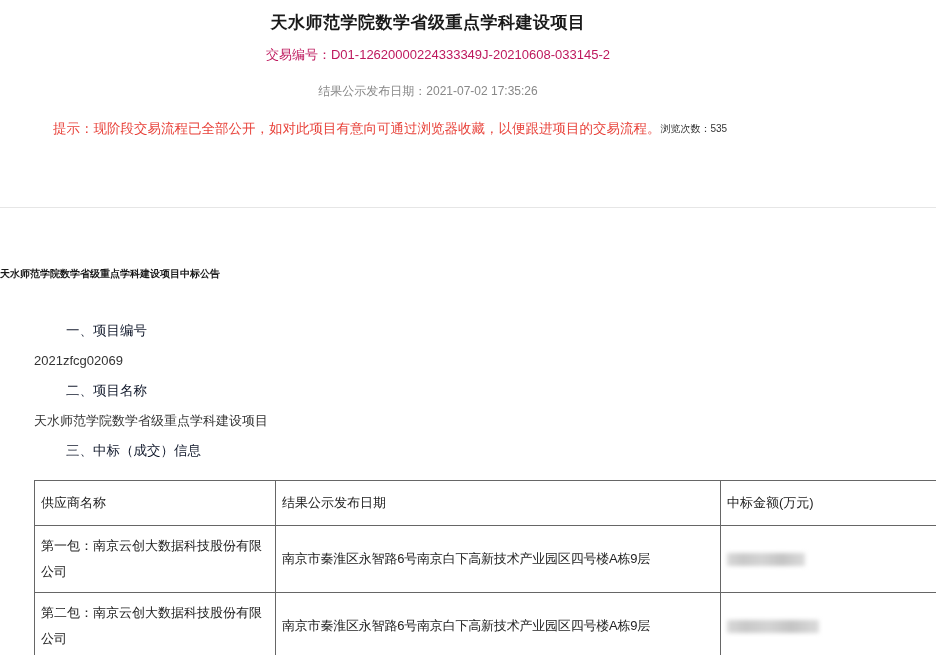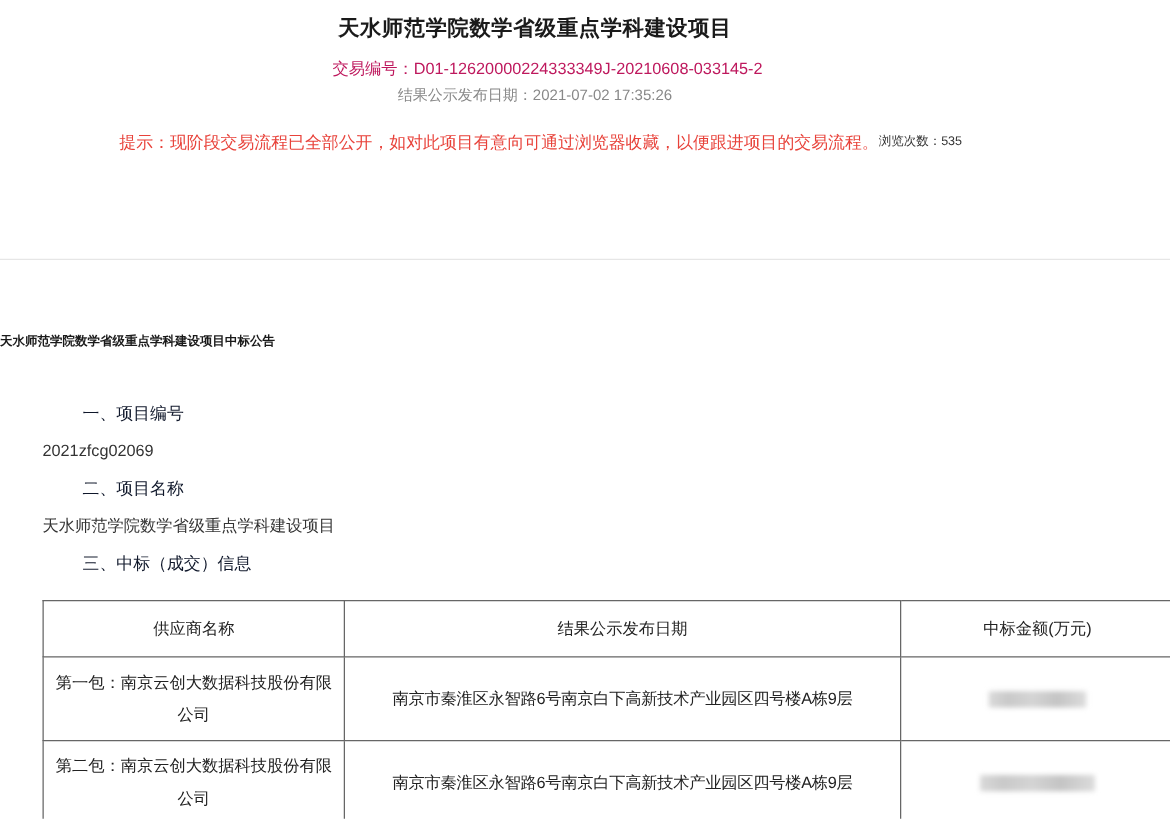--- a/index.html
+++ b/index.html
@@ -32,31 +32,31 @@
     line-height: 26px;
   }
   .trade-no {
     margin-top: 8px;
     font-size: 13px;
     color: #be185d;
     line-height: 22px;
     margin-left: 20px;
   }
   .publish-time {
-    margin-top: 1px;
+    margin-top: 16px;
     font-size: 12px;
     color: #888888;
     line-height: 18px;
   }
   .notice-row {
     margin-top: 18px;
     padding: 0 34px 0 34px;
     display: flex;
     align-items: flex-start;
-    justify-content: center;
+    justify-content: flex-start;
     margin-left: 19px;
   }
   .notice-text {
     font-size: 13.5px;
     color: #e8423a;
     line-height: 22px;
     max-width: 700px;
   }
   .view-count {
     font-size: 10px;
@@ -108,21 +108,21 @@
     width: 866px;
     border-collapse: collapse;
     table-layout: fixed;
   }
   table.bid-table th,
   table.bid-table td {
     border: 1px solid #666666;
     font-weight: normal;
     font-size: 13px;
     color: #222222;
-    text-align: center;
+    text-align: left;
     vertical-align: middle;
     padding: 7px 6px;
     line-height: 26px;
   }
   table.bid-table th {
     height: 30px;
   }
   .col-a { width: 228px; }
   .col-b { width: 432px; }
   .col-c { width: 206px; }

